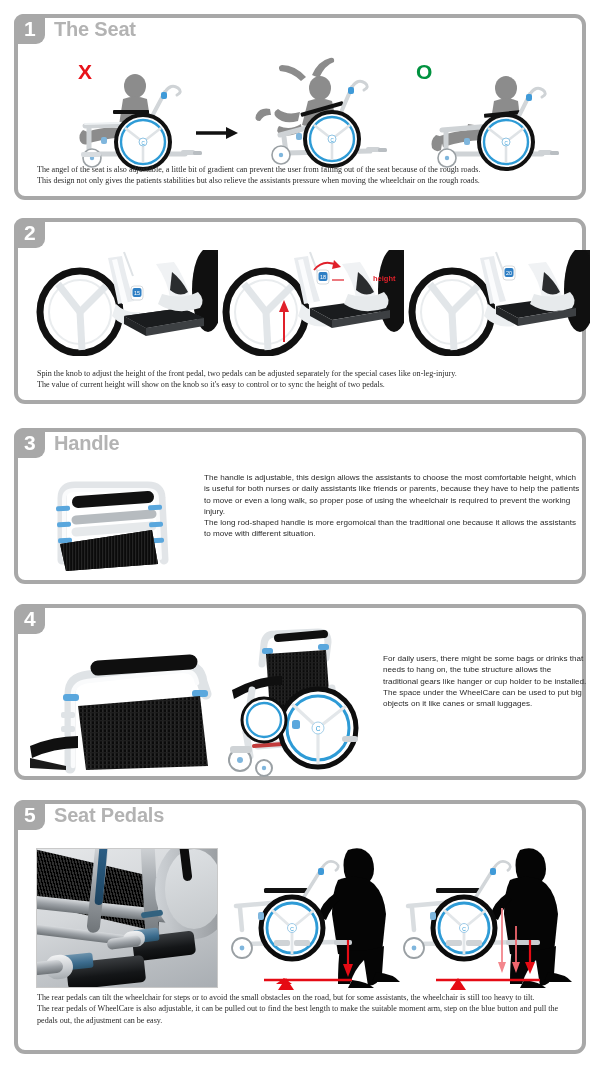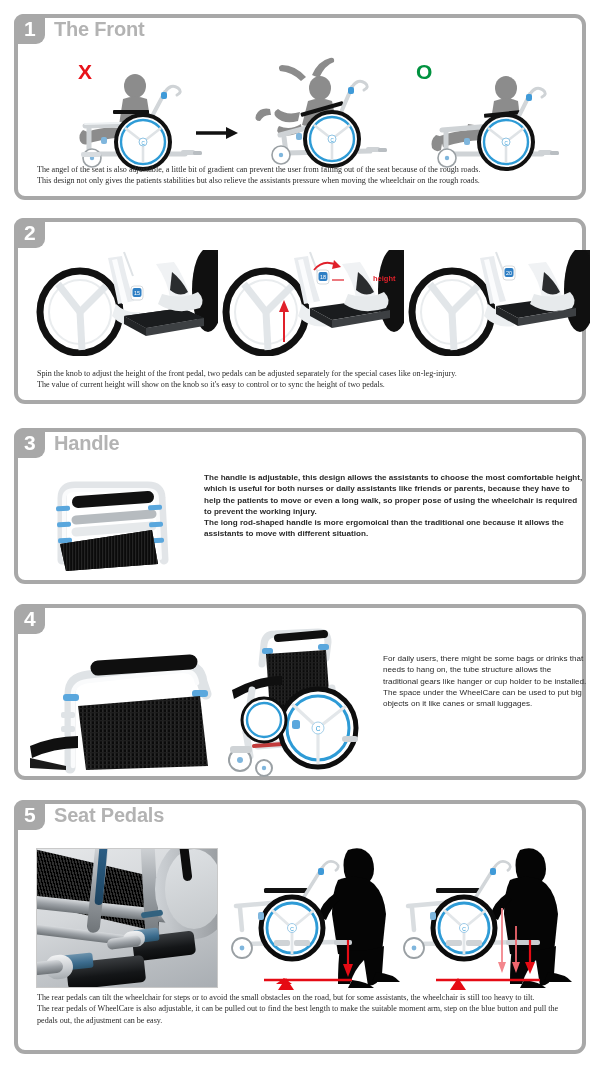--- a/index.html
+++ b/index.html
@@ -134,21 +134,21 @@
   }
 </style>
 </head>
 <body>
 
 <div class="page">
 
   <div class="section" style="top:14px; height:186px;">
     <div class="sec-header">
       <div class="sec-num">1</div>
-      <div class="sec-title">The Front</div>
+      <div class="sec-title">The Seat</div>
     </div>
     <div class="sec-body">
 
       <span class="mark mark-x" style="left:60px; top:42px;">X</span>
       <span class="mark mark-o" style="left:398px; top:42px;">O</span>
 
       <div class="art" style="left:55px; top:48px;">
         <svg width="160" height="110" viewBox="0 0 160 110">
 
           <g fill="#8c8c8c">
@@ -436,21 +436,21 @@
           <path d="M24 80 L116 66 L122 100 L30 107 Z" fill="#0d0d0d"></path>
           <path d="M24 80 L116 66 L122 100 L30 107 Z" fill="url(#meshp)"></path>
           <defs>
             <pattern id="meshp" width="3" height="3" patternUnits="userSpaceOnUse">
               <rect width="3" height="3" fill="#0b0b0b"></rect>
               <rect width="1.2" height="3" fill="#242424"></rect>
             </pattern>
           </defs>
         </svg>
       </div>
-      <div class="sidetext" style="left:186px; top:40px; width:380px;font-weight:bold;">The handle is adjustable, this design allows the assistants to choose the most comfortable height, which is useful for both nurses or daily assistants like friends or parents, because they have to help the patients to move or even a long walk, so proper pose of using the wheelchair is required to prevent the working injury.
+      <div class="sidetext" style="left:186px; top:40px; width:380px;">The handle is adjustable, this design allows the assistants to choose the most comfortable height, which is useful for both nurses or daily assistants like friends or parents, because they have to help the patients to move or even a long walk, so proper pose of using the wheelchair is required to prevent the working injury.
 The long rod-shaped handle is more ergomoical than the traditional one because it allows the assistants to move with different situation.</div>
     </div>
   </div>
 
   <div class="section" style="top:604px; height:176px;">
     <div class="sec-header">
       <div class="sec-num">4</div>
     </div>
     <div class="sec-body">
 

